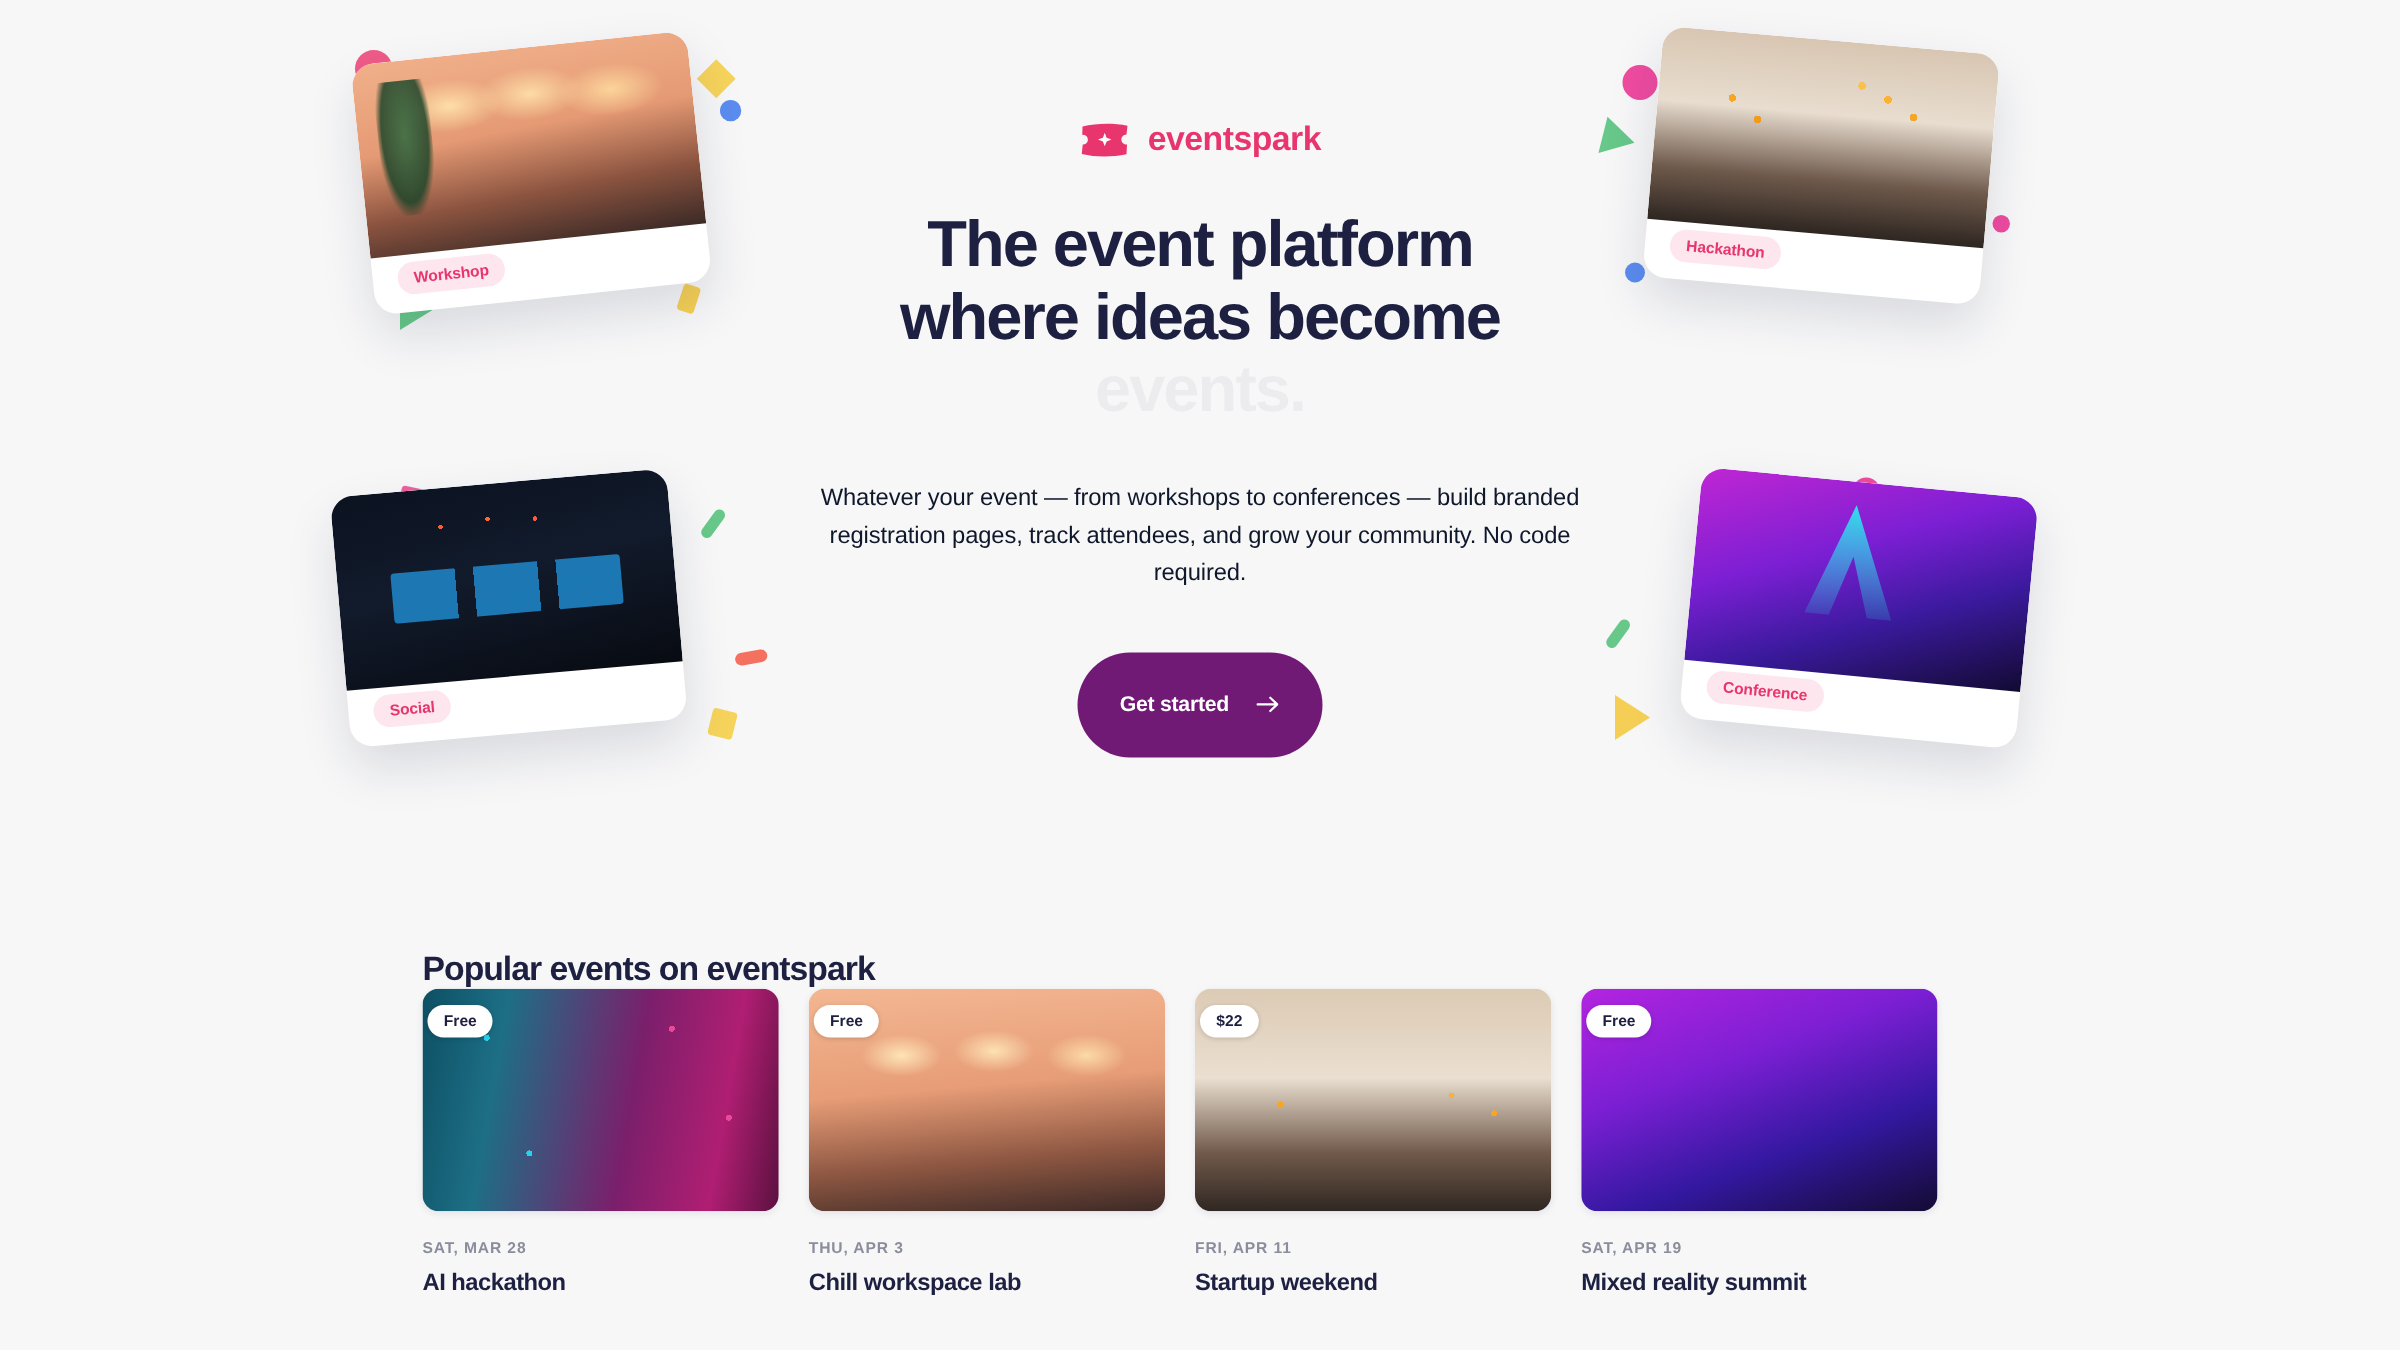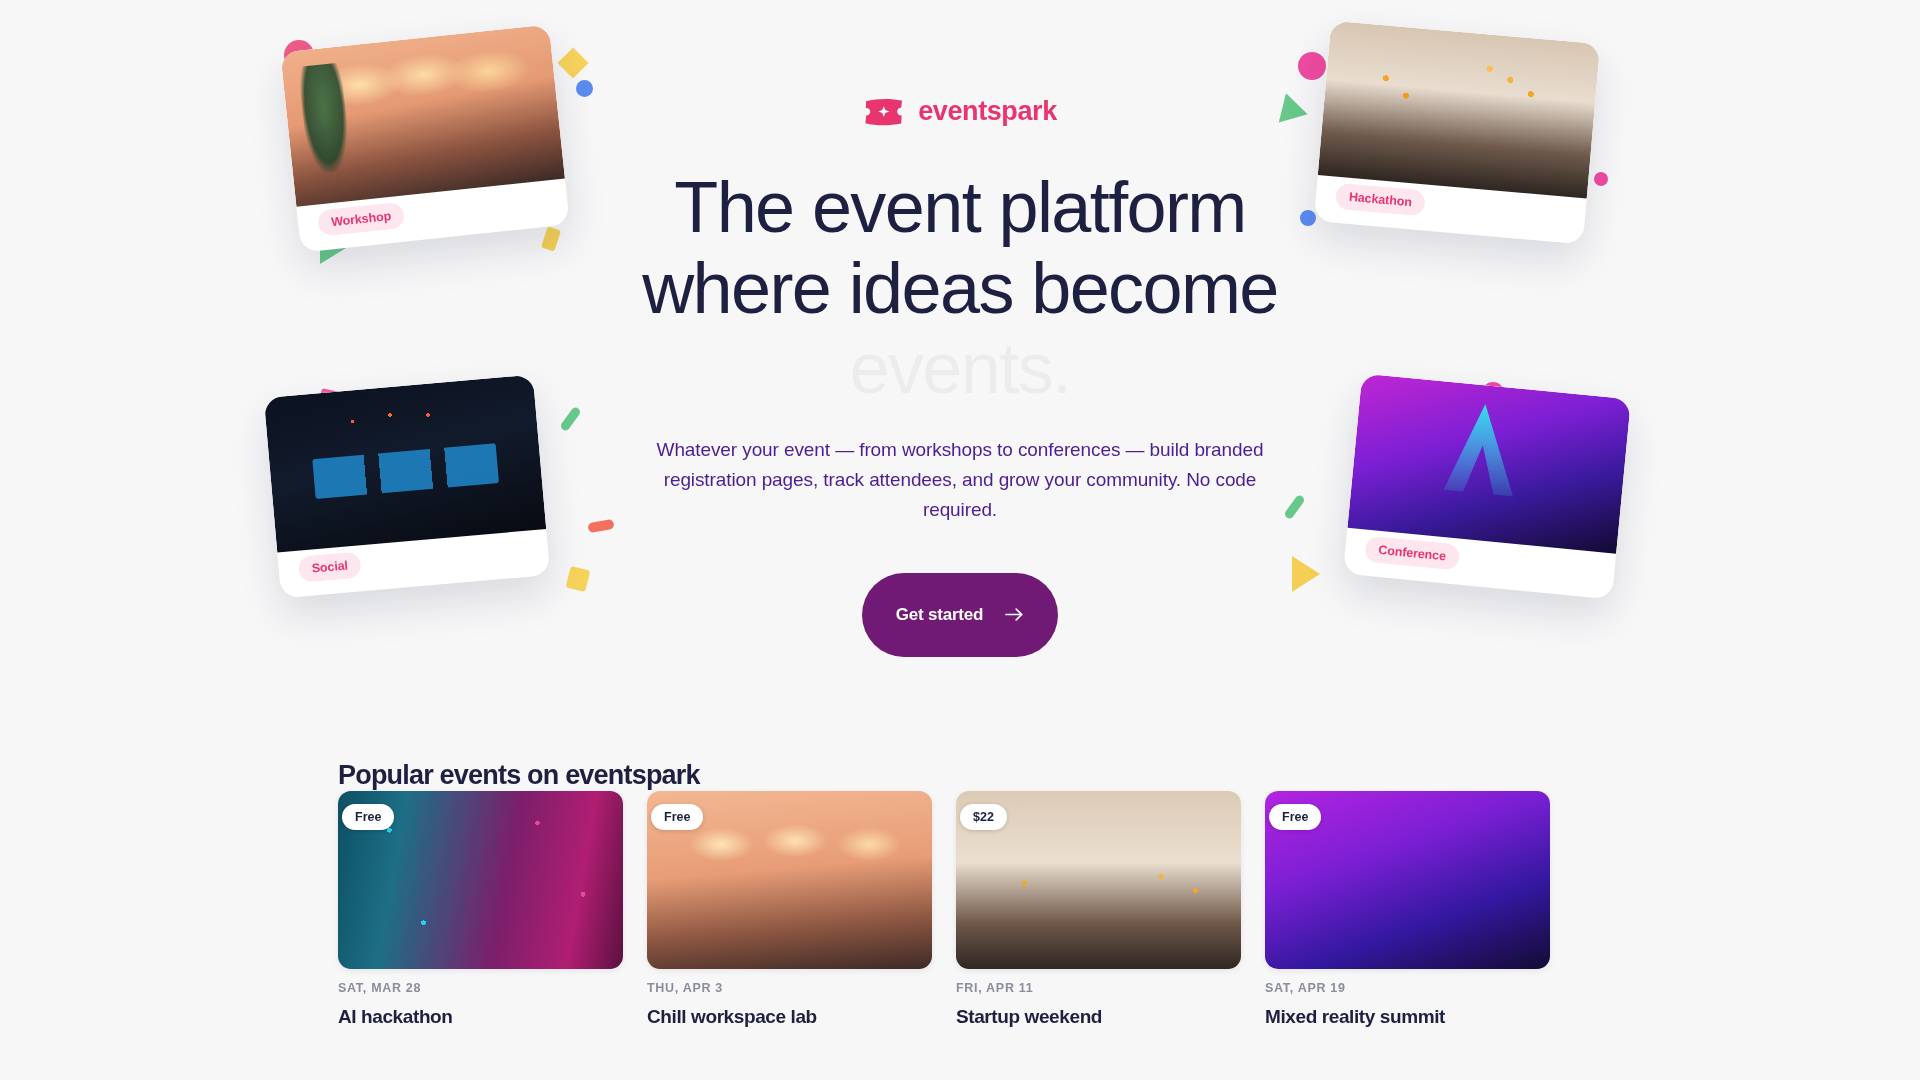--- a/index.html
+++ b/index.html
@@ -37,36 +37,36 @@
   }
   .brand-icon { width:42px; height:30px; display:block; }
   .brand-name {
     font-size:27px;
     font-weight:bold;
     color:#e8356d;
     letter-spacing:-0.4px;
   }
 
   .headline {
-    font-size:72px;
+    font-size:52px;
     line-height:1.12;
-    font-weight:normal;
+    font-weight:bold;
     letter-spacing:-1.6px;
     color:#1d2040;
   }
   .headline .line3 {
     color:#1d2040;
     opacity:0.045;
   }
 
   .subhead {
-    margin-top:26px;
+    margin-top:42px;
     font-size:19px;
     line-height:1.58;
-    color:#4c1d95;
+    color:#0f172a;
     letter-spacing:-0.1px;
     padding:0 20px;
   }
 
   .cta-wrap { margin-top:48px; }
   .cta {
     display:inline-flex;
     align-items:center;
     gap:22px;
     background:#701a75;
@@ -200,21 +200,21 @@
     top:13px; left:4px;
     background:#ffffff;
     color:#1d2040;
     font-size:12.5px;
     font-weight:bold;
     padding:6px 13px;
     border-radius:999px;
     box-shadow:0 1px 4px rgba(0,0,0,.16);
   }
   .ecard-date {
-    margin-top:12px;
+    margin-top:22px;
     font-size:12.5px;
     font-weight:bold;
     letter-spacing:0.7px;
     color:#8a8e9c;
     text-transform:uppercase;
   }
   .ecard-name {
     margin-top:11px;
     font-size:19px;
     font-weight:bold;

